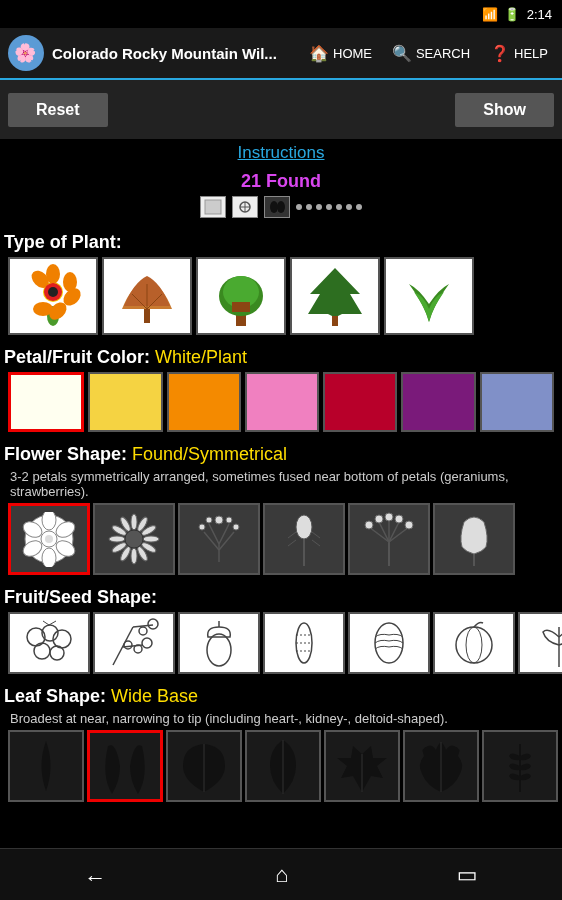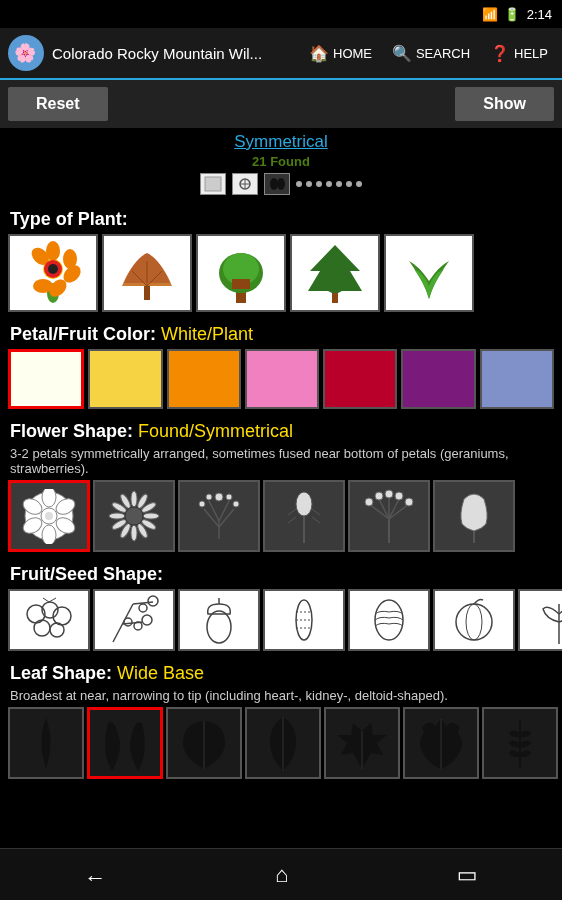--- a/index.html
+++ b/index.html
@@ -50,36 +50,37 @@
       justify-content: center;
       font-size: 18px;
     }
     .nav-title {
       flex: 1;
       font-size: 15px;
       color: #fff;
       white-space: nowrap;
       overflow: hidden;
       text-overflow: ellipsis;
+      font-weight: bold;
     }
     .nav-btn {
       display: flex;
       align-items: center;
       gap: 4px;
       color: #fff;
       font-size: 13px;
       padding: 4px 6px;
       cursor: pointer;
     }
     .nav-btn .icon { font-size: 16px; }
 
     
     .toolbar {
       background: #222;
-      height: 48px;
+      height: 59px;
       display: flex;
       align-items: center;
       justify-content: space-between;
       padding: 0 8px;
     }
     .toolbar-btn {
       background: #555;
       color: #fff;
       border: none;
       padding: 8px 28px;
@@ -95,24 +96,24 @@
       padding: 4px 0 2px;
       background: #000;
     }
     .instructions-link {
       color: #29a8e0;
       text-decoration: underline;
       font-size: 17px;
       cursor: pointer;
     }
     .found-text {
-      font-size: 13px;
+      font-size: 18px;
       font-weight: bold;
-      color: #4d7c0f;
-      margin-top: 2px;
+      color: #d946ef;
+      margin-top: 8px;
     }
 
     
     .filter-icons-row {
       display: flex;
       align-items: center;
       justify-content: center;
       gap: 6px;
       padding: 4px 0 6px;
     }
@@ -135,21 +136,21 @@
       height: 6px;
       background: #aaa;
       border-radius: 50%;
     }
 
     
     .section-label {
       font-size: 18px;
       font-weight: bold;
       color: #fff;
-      padding: 6px 10px 4px;
+      padding: 6px 4px 4px;
     }
     .section-sublabel {
       color: #ffdd00;
       font-weight: normal;
     }
     .section-desc {
       font-size: 13px;
       color: #ccc;
       padding: 0 10px 4px;
     }
@@ -317,21 +318,21 @@
     <span>HELP</span>
   </div>
 </div>
 
 <div class="toolbar">
   <button class="toolbar-btn">Reset</button>
   <button class="toolbar-btn">Show</button>
 </div>
 
 <div class="instructions-area">
-  <div class="instructions-link">Symmetrical</div>
+  <div class="instructions-link">Instructions</div>
   <div class="found-text">21 Found</div>
 
   <div class="filter-icons-row">
     <div class="filter-icon-box">
       <svg width="18" height="16">
           <rect x="1" y="1" width="16" height="14" fill="#ccc" stroke="#999"></rect>
         </svg>
     </div>
     <div class="filter-icon-box">
       <svg width="18" height="16">

